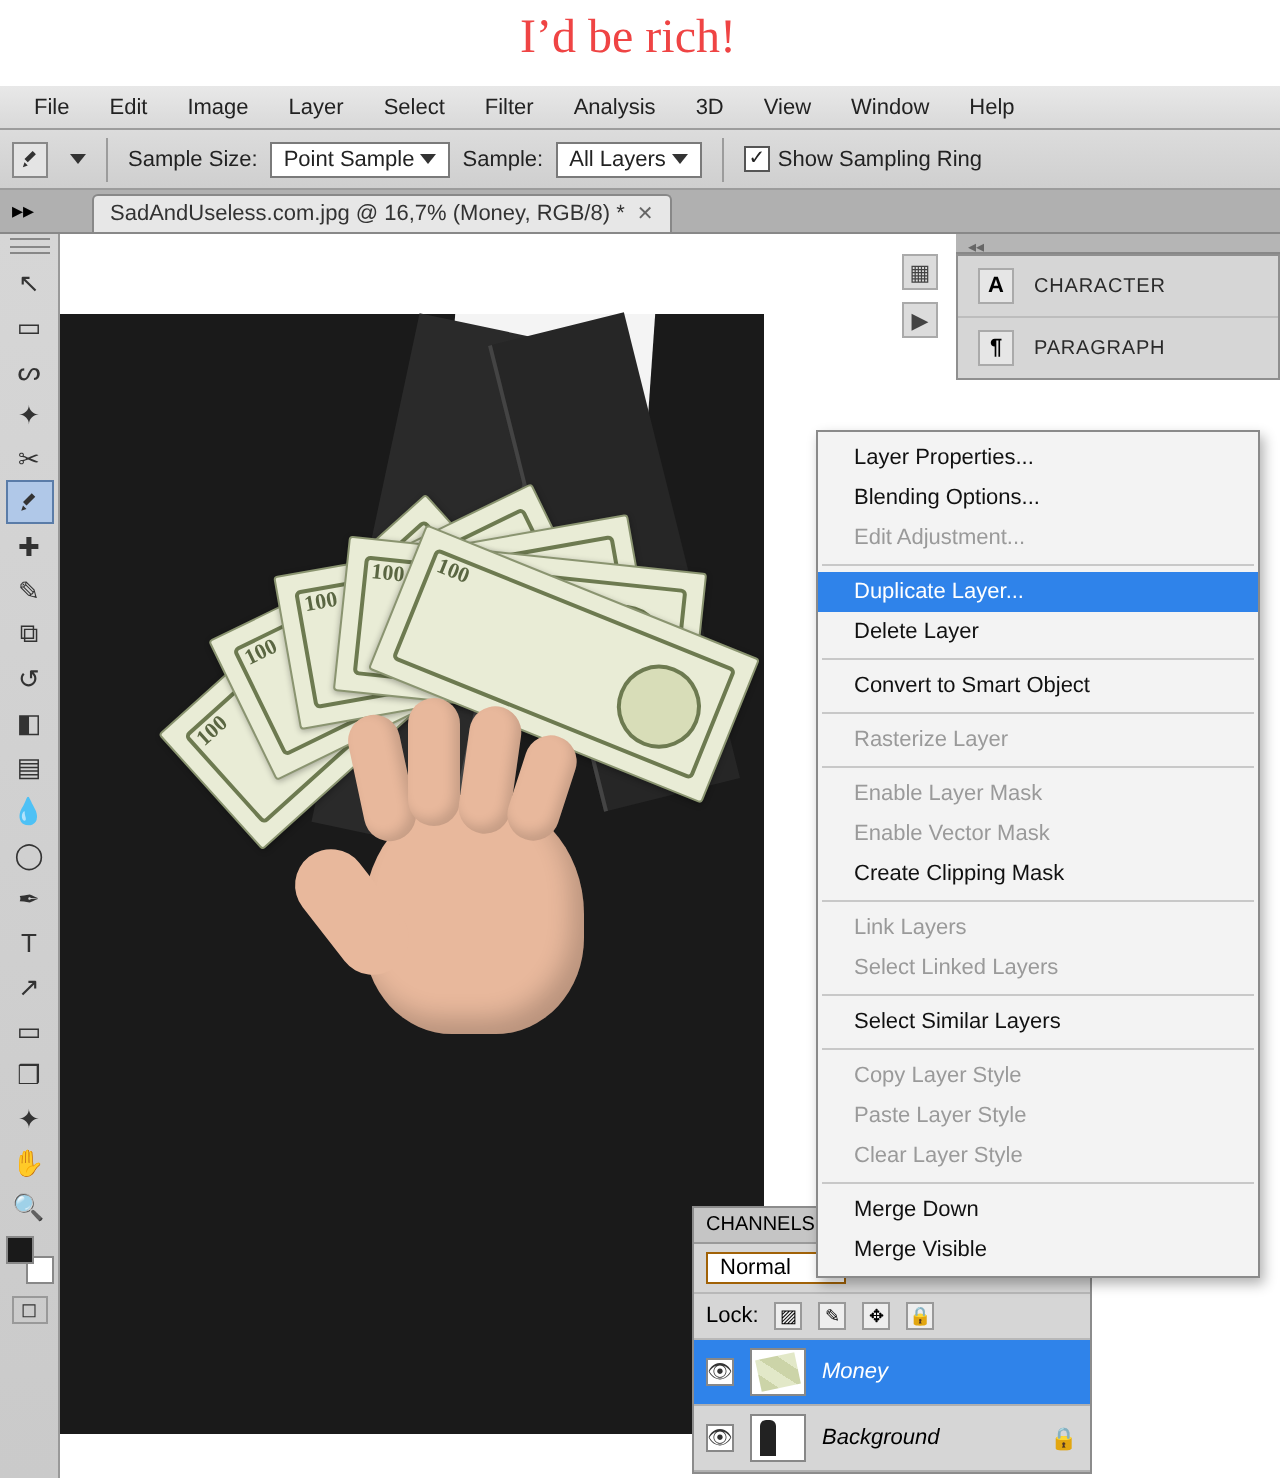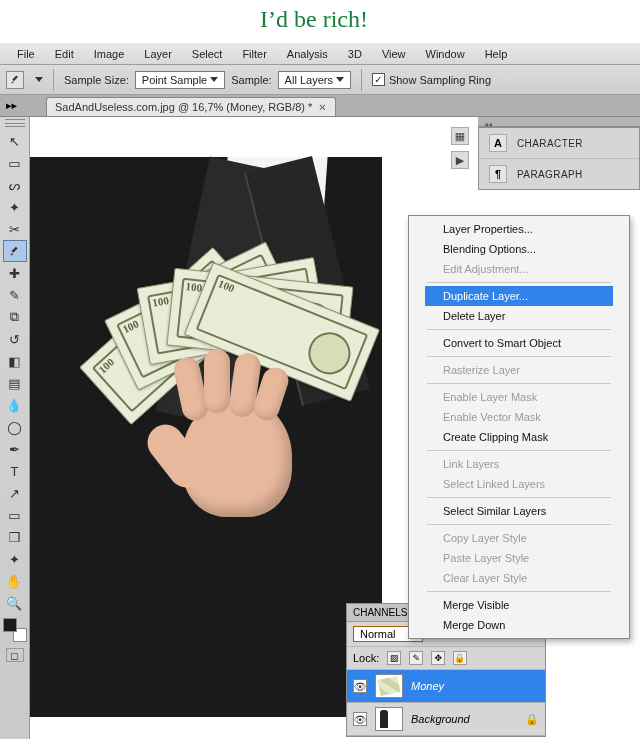--- a/index.html
+++ b/index.html
@@ -1,17 +1,17 @@
 <!DOCTYPE html>
 <html><head>
 <meta charset="utf-8">
 <style>
   * { box-sizing: border-box; margin: 0; padding: 0; }
   body { width: 640px; height: 742px; font-family: Tahoma, Arial, sans-serif; font-size: 11px; background: #fff; position: relative; overflow: hidden; }
-  .caption { font-family: Georgia, "Times New Roman", serif; font-size: 24px; text-align: center; padding: 6px 12px 10px 0; color: #15803d; }
+  .caption { font-family: Georgia, "Times New Roman", serif; font-size: 24px; text-align: center; padding: 6px 12px 10px 0; color: #ef4444; }
   .ps-window { position: relative; width: 640px; height: 696px; background: #22c55e; }
   .menubar { height: 22px; background: linear-gradient(#e8e8e8,#d9d9d9); border-bottom: 1px solid #9c9c9c; display: flex; align-items: center; padding: 0 8px; gap: 2px; }
   .menubar div { padding: 3px 9px; color: #222; }
   .optionsbar { height: 30px; background: linear-gradient(#dcdcdc,#cfcfcf); border-bottom: 1px solid #9c9c9c; display: flex; align-items: center; padding: 0 6px; gap: 6px; font-size: 11px; color: #222; }
   .triangle-down { display:inline-block; width:0; height:0; border-left:4px solid transparent; border-right:4px solid transparent; border-top:5px solid #333; vertical-align: middle; margin-left:3px;}
   .dropdown { background:#fff; border:1px solid #7a7a7a; padding:1px 6px; display:inline-flex; align-items:center; min-width:80px; justify-content:flex-start; height:18px;}
   .dropdown.small{min-width:60px;}
   .checkbox { display:inline-flex; align-items:center; gap:4px;}
   .cb-box { width:13px; height:13px; background:#fff; border:1px solid #555; display:flex; align-items:center; justify-content:center; font-size:10px; line-height:10px; color:#222; }
   .sep { width:1px; height:22px; background:#9c9c9c; margin:0 4px;}
@@ -66,21 +66,21 @@
   .lp-lockic{width:14px;height:14px;border:1px solid #999;background:#eee;font-size:9px;display:flex;align-items:center;justify-content:center;}
   .layer{display:flex;align-items:center;gap:8px;padding:4px 6px;border-bottom:1px solid #b0b0b0;}
   .layer.active{ background:#2f83ea; color:#fff;}
   .eye{width:14px;height:14px;border:1px solid #888;background:#fff;display:flex;align-items:center;justify-content:center;font-size:10px;color:#333;}
   .thumb-l{width:28px;height:24px;background:#fff;border:1px solid #888;position:relative;display:inline-block;}
   .thumb-l.money::after{content:"";position:absolute;left:3px;top:3px;width:20px;height:16px;background:linear-gradient(45deg,#ccd4a8 25%,#e2e8c8 25%,#e2e8c8 50%,#ccd4a8 50%,#ccd4a8 75%,#e2e8c8 75%);transform:rotate(-12deg);}
   .thumb-l.bg::after{content:"";position:absolute;left:4px;top:2px;width:8px;height:18px;background:#222;border-radius:3px 3px 0 0;}
   .layer .nm{flex:1;font-style:italic;}
   .lock-ic{font-size:11px;color:#444;}
   
-  .ctx-menu{ position:absolute; left:408px; top:172px; width:222px; background:#f3f3f3; border:1px solid #8a8a8a; box-shadow:2px 3px 6px rgba(0,0,0,.3); padding:3px 16px;}
+  .ctx-menu{ position:absolute; left:408px; top:172px; width:222px; background:#f3f3f3; border:1px solid #8a8a8a; box-shadow:2px 3px 6px rgba(0,0,0,.3); padding:3px 0;}
   .ctx-item{padding:4px 18px;color:#111;}
   .ctx-item.disabled{color:#9a9a9a;}
   .ctx-item.hover{background:#2f83ea;color:#fff;}
   .ctx-sep{height:1px;background:#c8c8c8;margin:3px 2px;}
 </style>
 </head>
 <body>
 
 <div class="caption">I’d be rich!</div>
 
@@ -274,17 +274,17 @@
       <div class="ctx-sep"></div>
       <div class="ctx-item disabled">Link Layers</div>
       <div class="ctx-item disabled">Select Linked Layers</div>
       <div class="ctx-sep"></div>
       <div class="ctx-item">Select Similar Layers</div>
       <div class="ctx-sep"></div>
       <div class="ctx-item disabled">Copy Layer Style</div>
       <div class="ctx-item disabled">Paste Layer Style</div>
       <div class="ctx-item disabled">Clear Layer Style</div>
       <div class="ctx-sep"></div>
+      <div class="ctx-item">Merge Down</div>
       <div class="ctx-item">Merge Visible</div>
-      <div class="ctx-item">Merge Down</div>
     </div>
 
 </div>
 
 </body></html>

